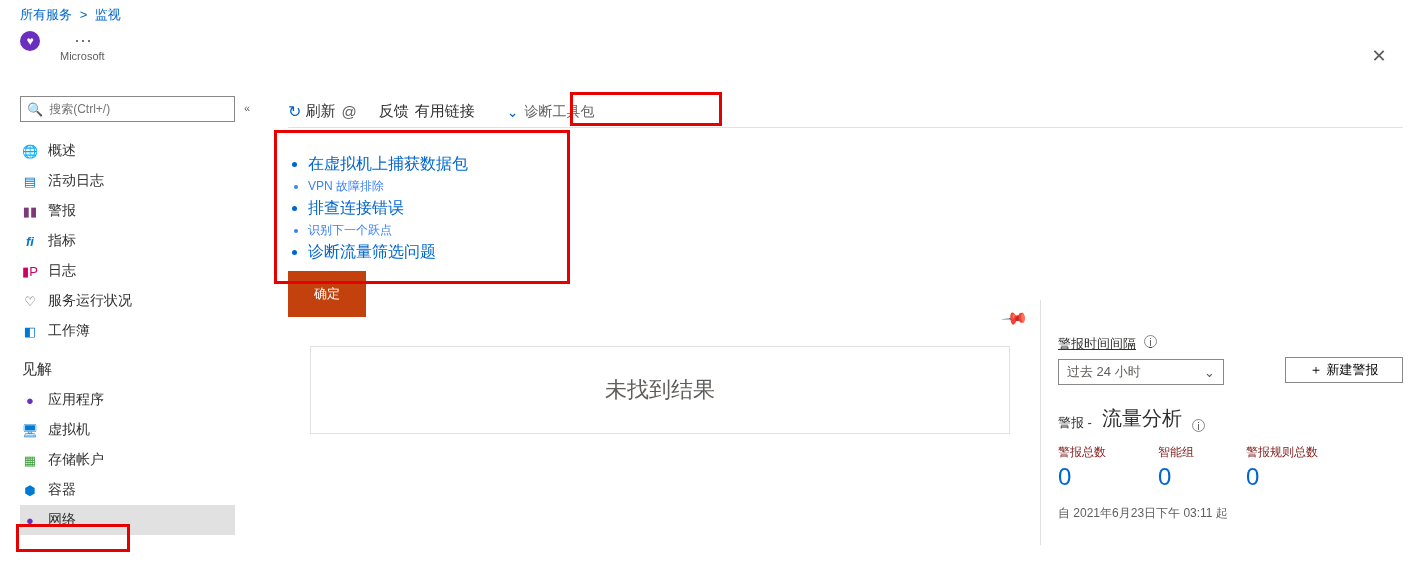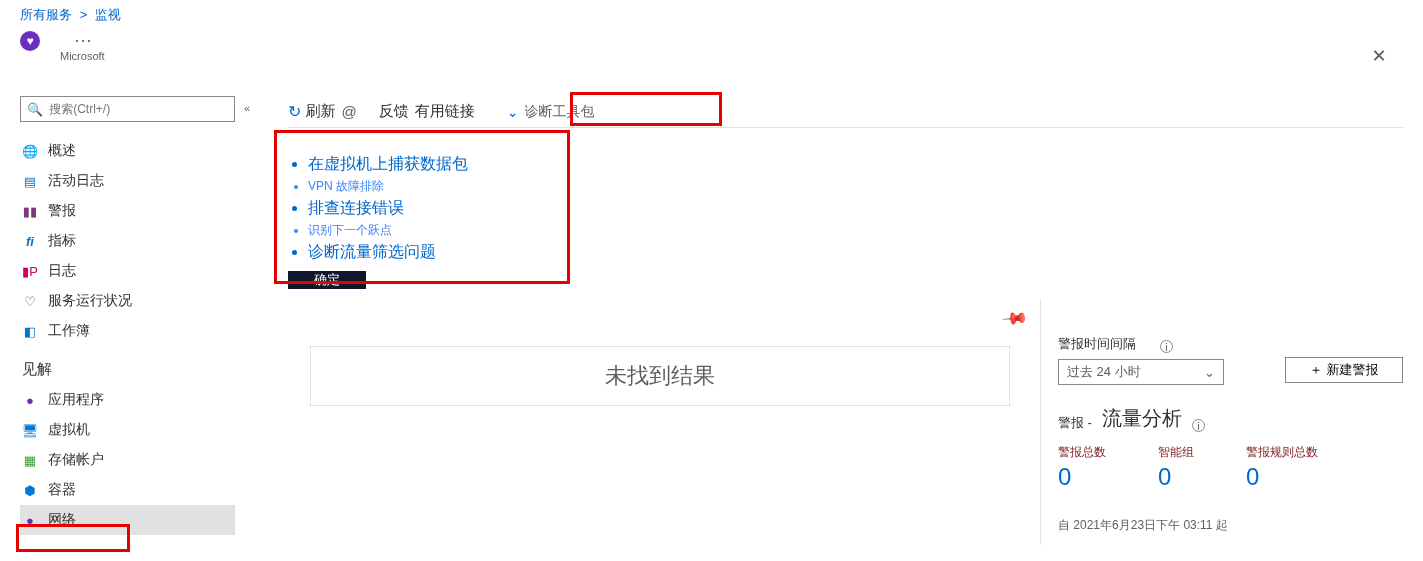--- a/index.html
+++ b/index.html
@@ -140,54 +140,54 @@
     width: 282px;
     background: #fff;
     padding: 6px 0 6px 0;
   }
   .diag-panel ul { list-style: disc; margin-left: 26px; }
   .diag-panel li { line-height: 22px; font-size:14px;}
   .diag-panel li.link { color:#0066cc; cursor:pointer; font-size:16px;}
   .diag-panel li.small { color:#3b82f6; font-size:12px; cursor:pointer; }
   .ok-btn {
     margin: 8px 0 0 6px;
-    background:#0f172a; color:#fff;
-    border:none; padding:0 26px; font-size:13px; cursor:pointer;
+    background:#c2410c; color:#fff;
+    border:none; padding:14px 26px; font-size:13px; cursor:pointer;
   }
 
   
   .main-area {
     position:absolute;
     top: 300px; left: 310px;
     width: 700px;
   }
   .no-results {
     border:1px solid #e1e1e1;
-    height:60px;
+    height:88px;
     display:flex; align-items:center; justify-content:center;
     font-size:22px; color:#605e5c;
     margin-top:46px;
   }
   .pin {
     position:absolute; top:308px; left:1004px;
     font-size:17px; color:#323130; cursor:pointer;
     transform: rotate(40deg);
   }
 
   .vline {
     position:absolute; top:300px; left:1040px; bottom:16px;
     width:1px; background:#e1e1e1;
   }
 
   
   .right-panel {
     position:absolute;
     top:335px; left:1058px; right:20px;
   }
-  .rp-row1 { display:flex; align-items:flex-end; gap:24px; }
+  .rp-row1 { display:flex; align-items:flex-start; gap:8px;text-decoration:underline; }
   .info-ic { font-size:11px; color:#605e5c; border:1px solid #8a8886; border-radius:50%; width:13px; height:13px; display:inline-flex; align-items:center; justify-content:center; }
   .time-select {
     margin-top:6px;
     border:1px solid #8a8886;
     width:166px; height:26px;
     display:flex; align-items:center; justify-content:space-between;
     padding:0 8px; color:#605e5c; font-size:13px; cursor:pointer;gap:38px;
   }
   .new-alert-btn {
     position:absolute; top:22px; right:0;
@@ -198,21 +198,21 @@
   }
   .rp-row2 { margin-top:20px; display:flex; align-items:flex-end; gap:10px; }
   .rp-row2 .big { font-size:20px; }
   .counts {
     margin-top:12px;
     display:flex; gap:52px;
   }
   .count-col { display:flex; flex-direction:column; gap:2px; }
   .count-label { font-size:12px; color:#7f1d1d; }
   .count-val { font-size:24px; color:#0066cc; cursor:pointer; }
-  .since { margin-top:26px; font-size:12px; color:#605e5c; }
+  .since { margin-top:14px; font-size:12px; color:#605e5c; }
 </style>
 </head>
 <body>
 
 <div class="breadcrumb">
   <span>所有服务</span>
   <span class="sep">&gt;</span>
   <span>监视</span>
 </div>
 

